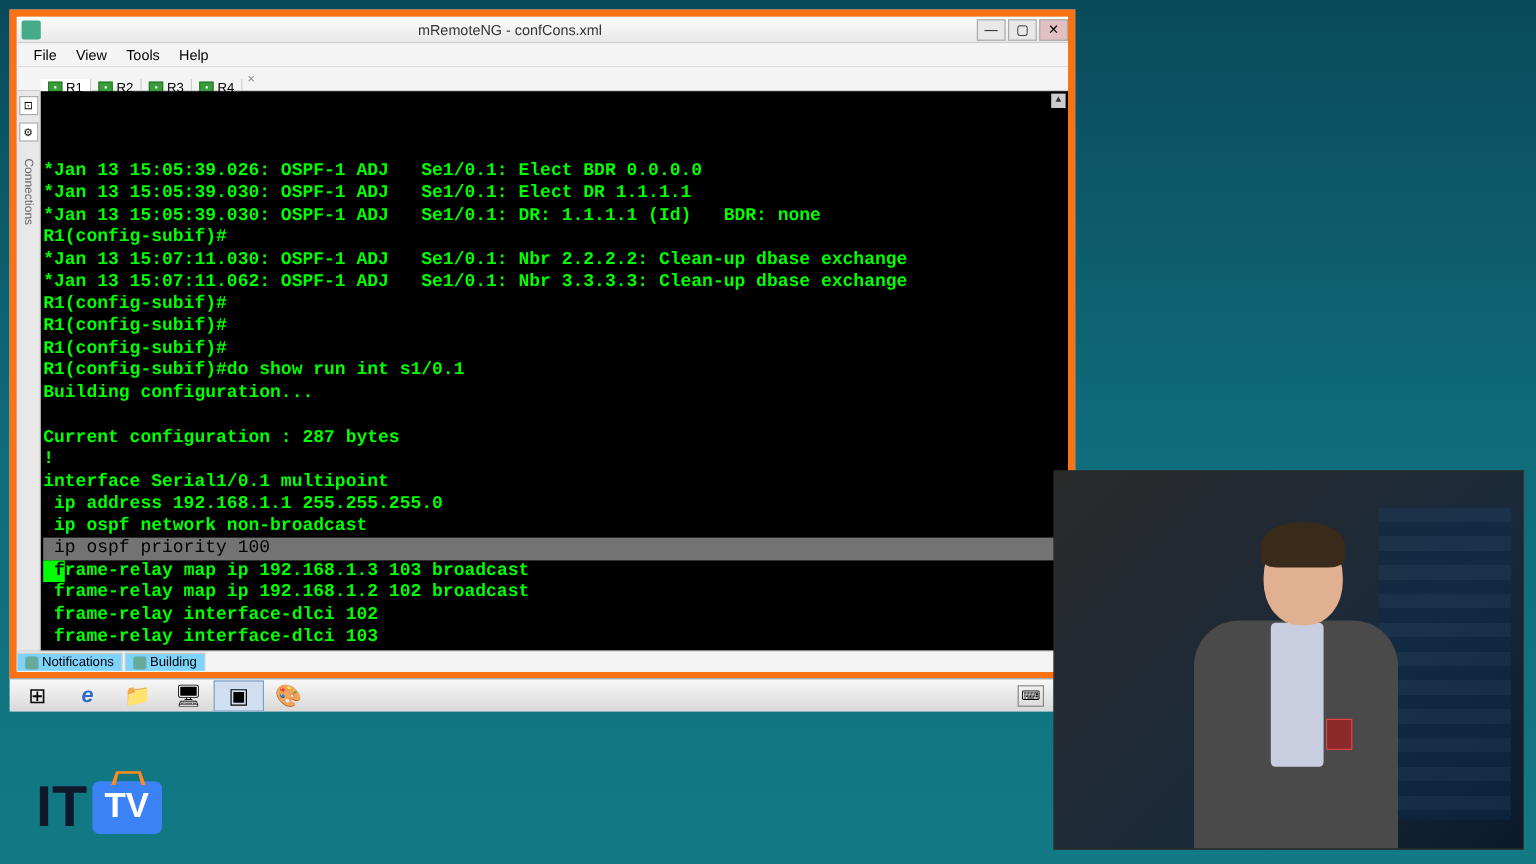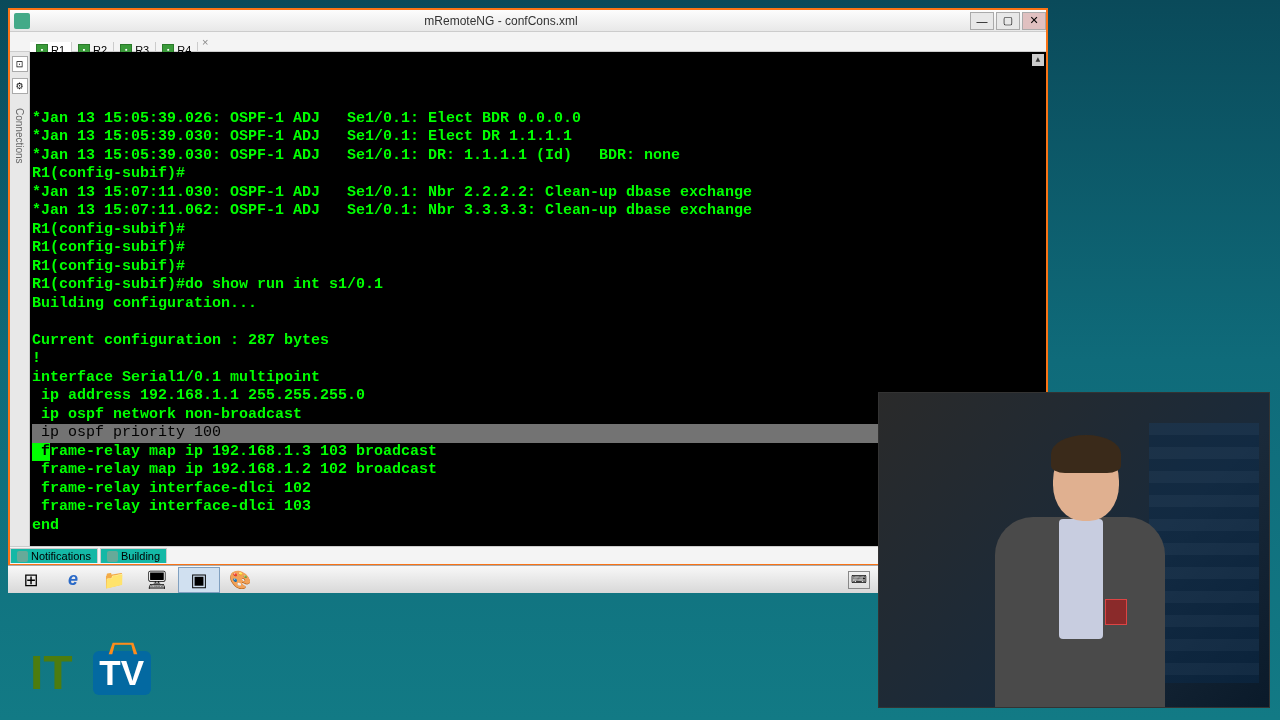--- a/index.html
+++ b/index.html
@@ -8,24 +8,24 @@
   height: 720px;
   background: linear-gradient(180deg, #0a4a5a 0%, #0f6b7a 50%, #127a85 100%);
   font-family: "Segoe UI", Tahoma, sans-serif;
   overflow: hidden;
   position: relative;
 }
 .app-window {
   position: absolute;
   left: 8px;
   top: 8px;
-  width: 1040px;
+  width: 888px;
   height: 558px;
   background: #f0f0f0;
-  border: 2px solid #f97316;
+  border: 6px solid #f97316;
   display: flex;
   flex-direction: column;
 }
 .titlebar {
   height: 22px;
   background: linear-gradient(180deg, #fdfdfd 0%, #e8e8e8 100%);
   display: flex;
   align-items: center;
   border-bottom: 1px solid #ccc;
   font-size: 12px;
@@ -196,21 +196,21 @@
   font-size: 11px;
   border-top: 1px solid #ccc;
 }
 .bottom-tab {
   display: flex;
   align-items: center;
   gap: 3px;
   padding: 1px 6px;
   border: 1px solid #ccc;
   border-bottom: none;
-  background: #14b8a6;
+  background: #7dd3fc;
   margin-right: 2px;
   cursor: pointer;
 }
 .bt-icon {
   width: 11px;
   height: 11px;
   background: #6a9;
   border-radius: 2px;
 }
 .taskbar {
@@ -250,33 +250,33 @@
 .logo {
   position: absolute;
   left: 30px;
   bottom: 20px;
   display: flex;
   align-items: center;
   font-family: Arial, sans-serif;
   font-weight: 900;
   font-size: 48px;
 }
-.logo-it { color: #4d7c0f; }
+.logo-it { color: #0f172a; }
 .logo-pro { color: #ffffff; }
 .logo-tv {
   width: 58px;
   height: 44px;
-  background: #0369a1;
+  background: #3b82f6;
   border-radius: 6px;
   display: flex;
   align-items: center;
   justify-content: center;
   color: #fff;
-  font-size: 35px;
-  margin-left: 20px;
+  font-size: 29px;
+  margin-left: 4px;
   position: relative;
 }
 .logo-tv::before {
   content: '';
   position: absolute;
   top: -10px;
   left: 18px;
   width: 18px;
   height: 10px;
   border-top: 3px solid #ff8c1a;
@@ -369,20 +369,26 @@
   <div class="titlebar">
     <div class="titlebar-icon"></div>
     <div class="titlebar-text">mRemoteNG - confCons.xml</div>
     <div class="win-controls">
       <div class="win-btn">—</div>
       <div class="win-btn">▢</div>
       <div class="win-btn" style="background:#e0c0c0">✕</div>
     </div>
   </div>
 
+  <div class="menubar">
+    <div class="menu-item">File</div>
+    <div class="menu-item">View</div>
+    <div class="menu-item">Tools</div>
+    <div class="menu-item">Help</div>
+  </div>
 
   <div class="tabbar">
     <div class="sidebar-thin"></div>
     <div class="tab active">
       <div class="tab-icon">▪</div>
       <span>R1</span>
     </div>
     <div class="tab">
       <div class="tab-icon">▪</div>
       <span>R2</span>

